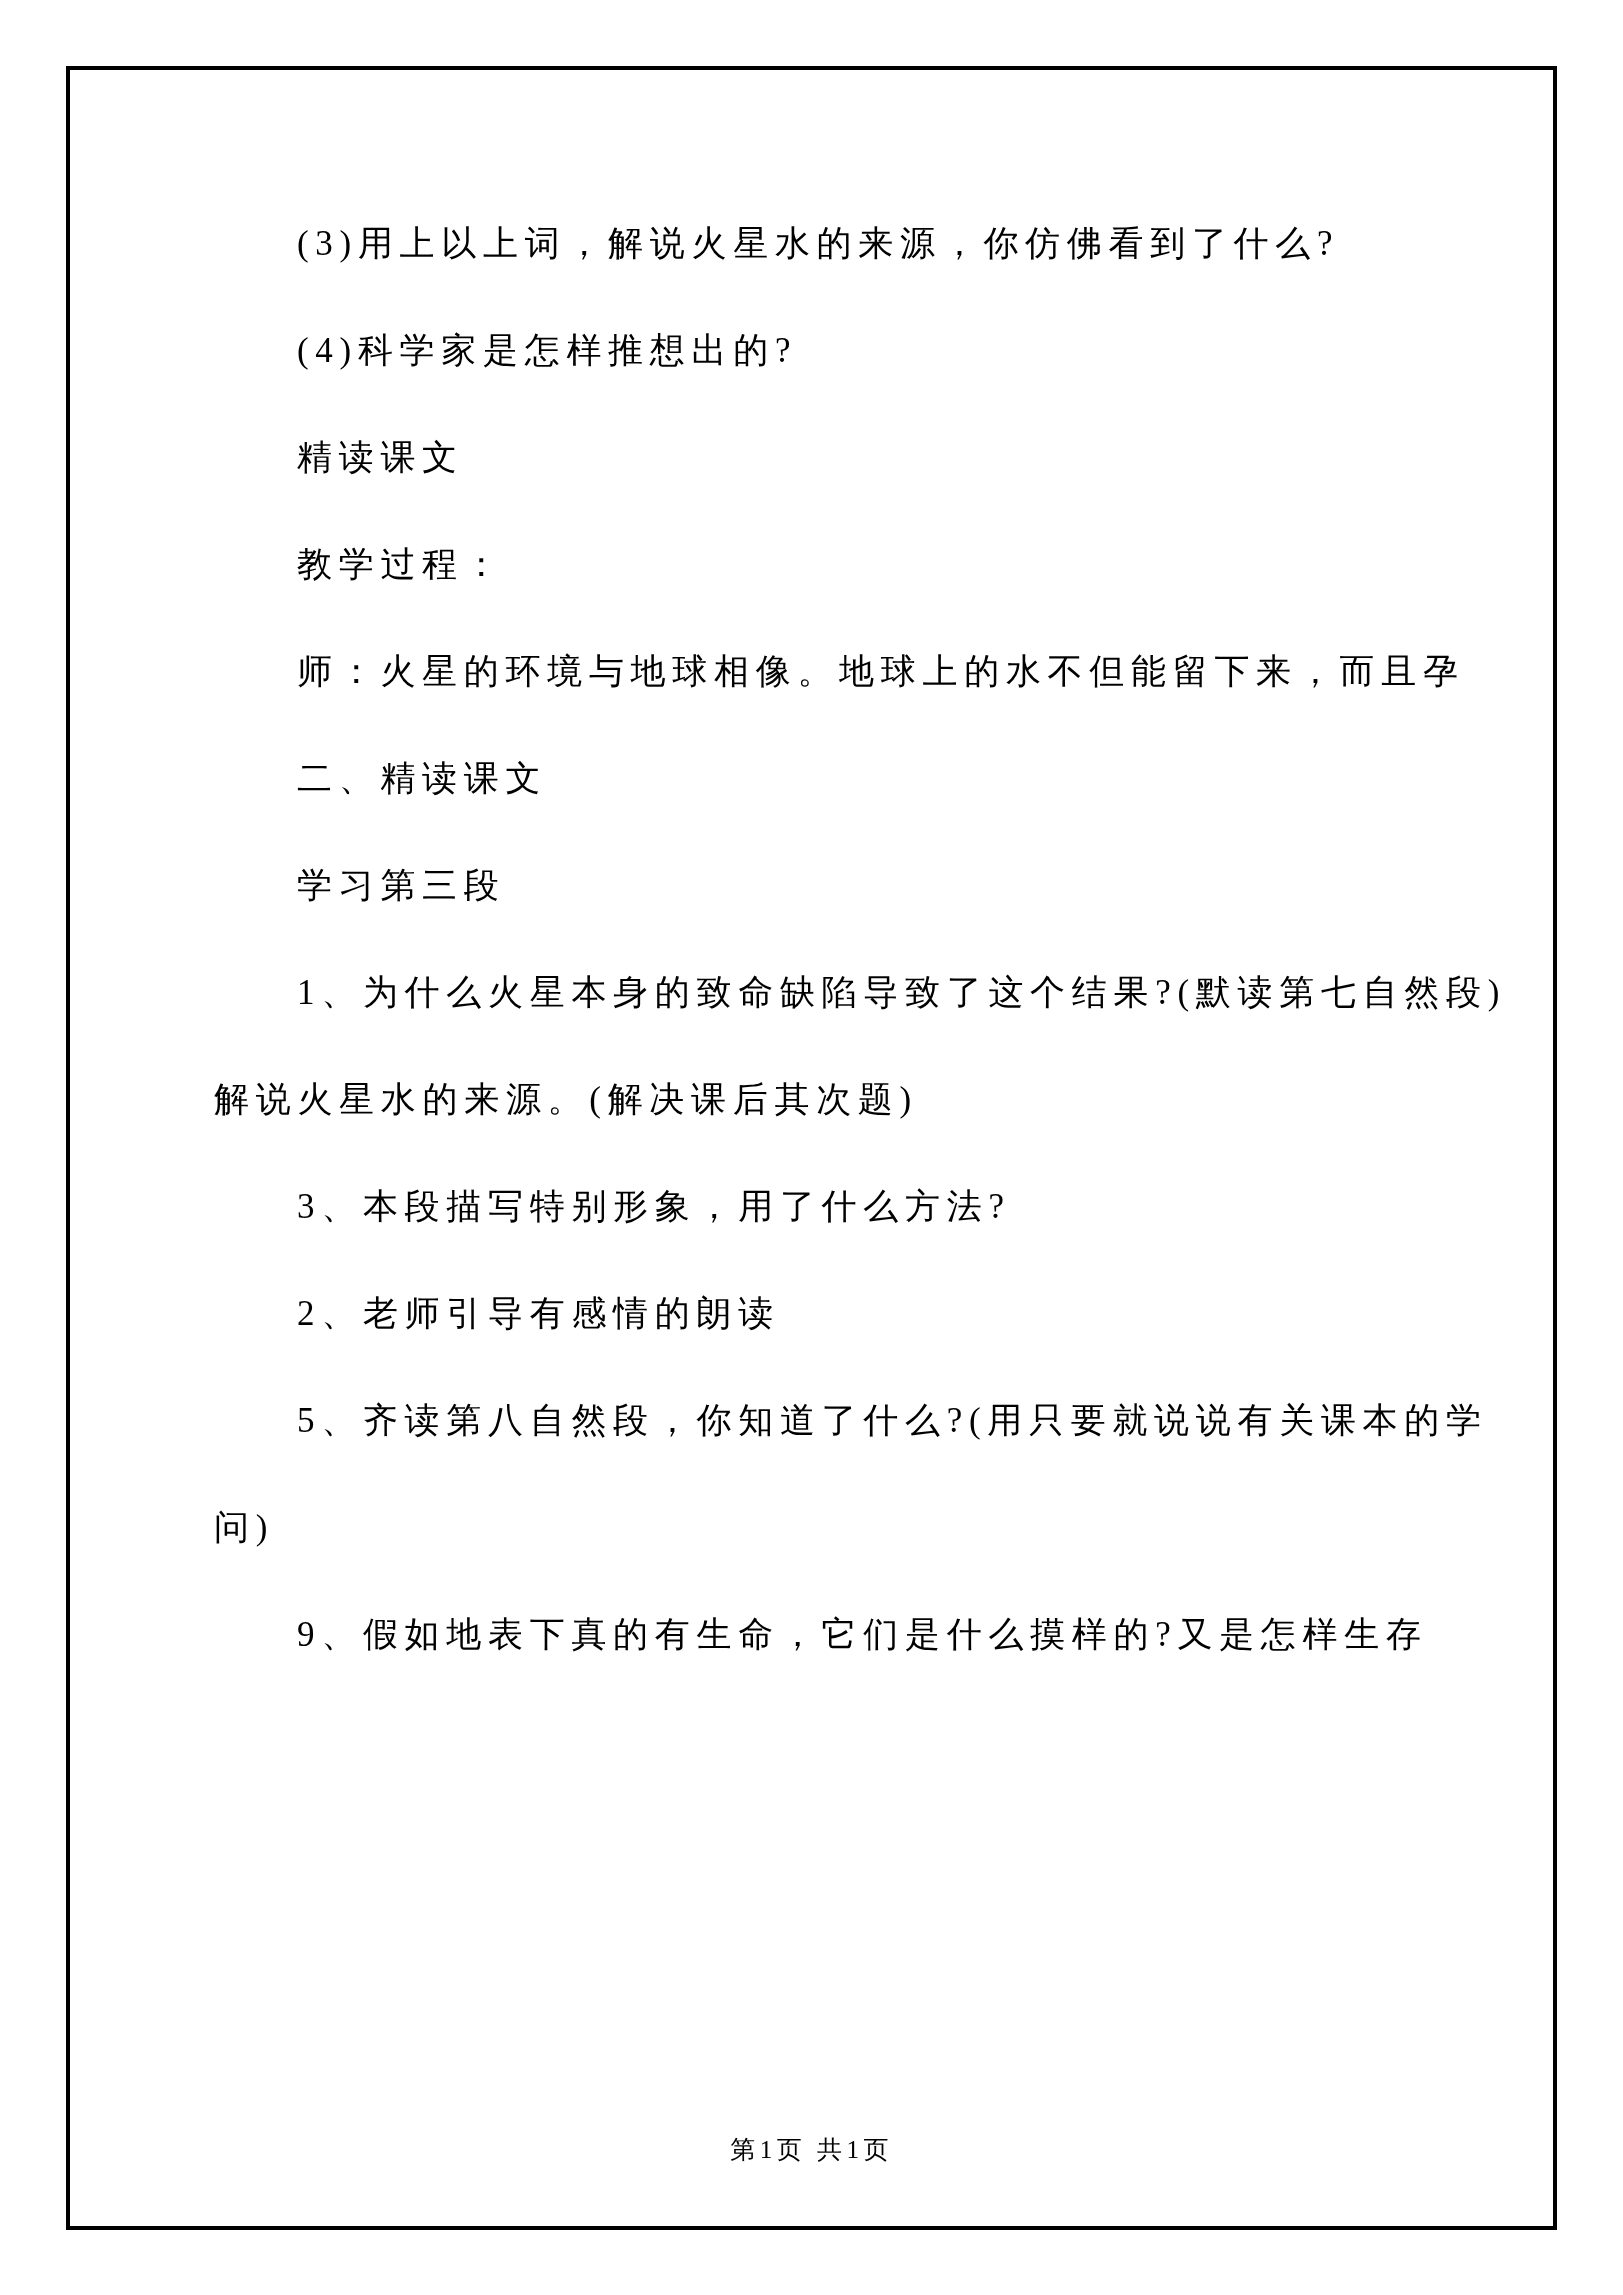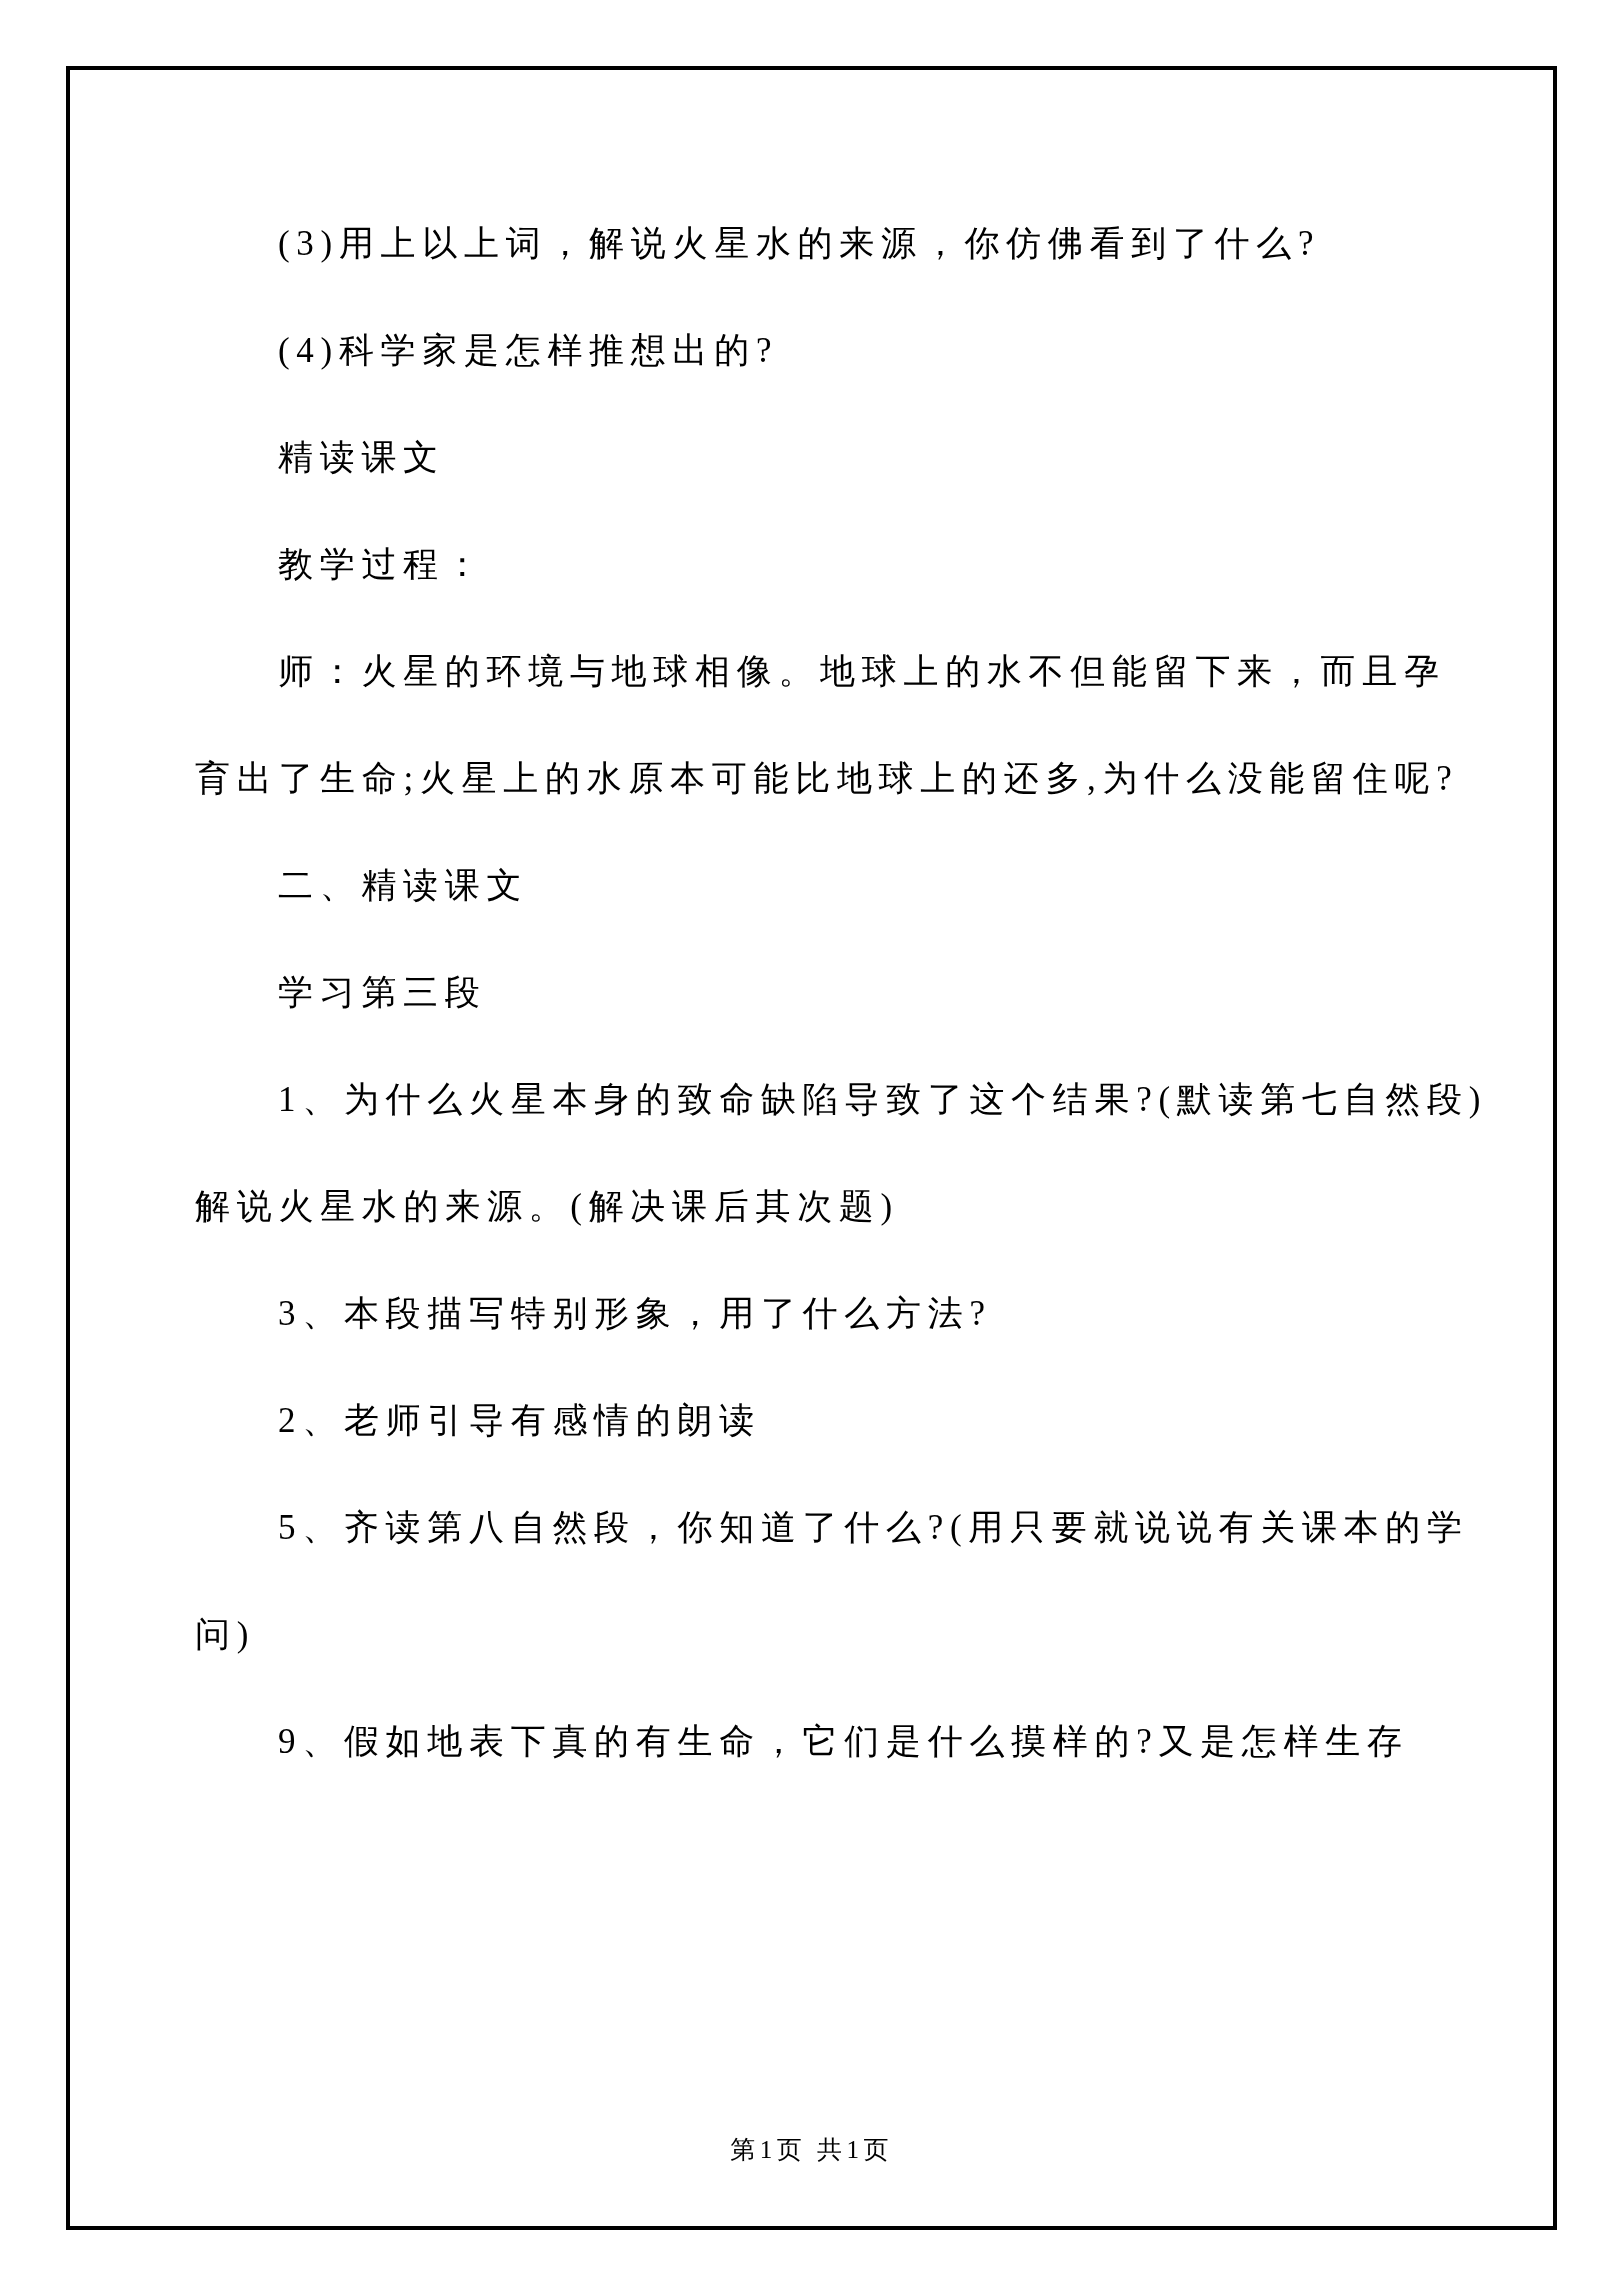--- a/index.html
+++ b/index.html
@@ -20,21 +20,21 @@
     left: 66px;
     top: 66px;
     width: 1491px;
     height: 2164px;
     border: 4.5px solid #000000;
     box-sizing: border-box;
     background: transparent;
   }
   .text-block {
     position: absolute;
-    left: 195px;
+    left: 214px;
     top: 190px;
     width: 1256px;
   }
   .line {
     height: 107px;
     line-height: 107px;
     font-size: 35px;
     letter-spacing: 6.7px;
     white-space: nowrap;
     font-weight: normal;
@@ -57,21 +57,20 @@
 <body>
 
 <div class="page-frame"></div>
 
 <div class="text-block">
     <div class="line indent">(3)用上以上词，解说火星水的来源，你仿佛看到了什么?</div>
     <div class="line indent">(4)科学家是怎样推想出的?</div>
     <div class="line indent">精读课文</div>
     <div class="line indent">教学过程：</div>
     <div class="line indent">师：火星的环境与地球相像。地球上的水不但能留下来，而且孕</div>
-    <div class="line">育出了生命;火星上的水原本可能比地球上的还多,为什么没能留住呢?</div>
     <div class="line indent">二、精读课文</div>
     <div class="line indent">学习第三段</div>
     <div class="line indent">1、为什么火星本身的致命缺陷导致了这个结果?(默读第七自然段)</div>
     <div class="line">解说火星水的来源。(解决课后其次题)</div>
     <div class="line indent">3、本段描写特别形象，用了什么方法?</div>
     <div class="line indent">2、老师引导有感情的朗读</div>
     <div class="line indent">5、齐读第八自然段，你知道了什么?(用只要就说说有关课本的学</div>
     <div class="line">问)</div>
     <div class="line indent">9、假如地表下真的有生命，它们是什么摸样的?又是怎样生存</div>
   </div>

